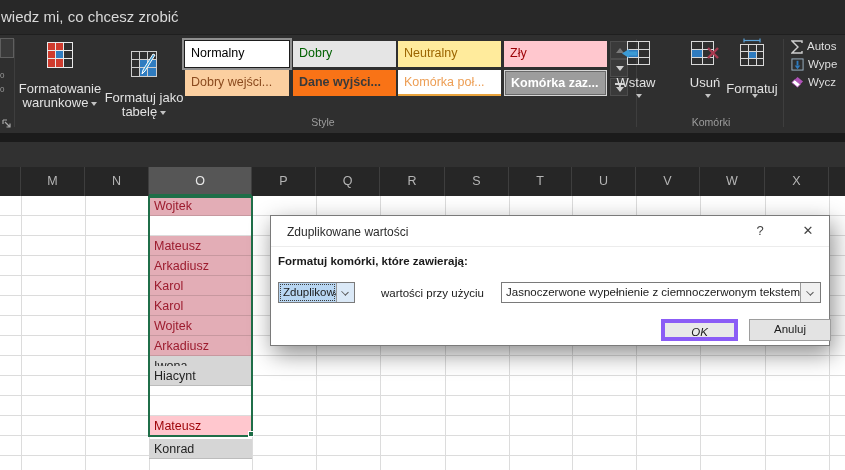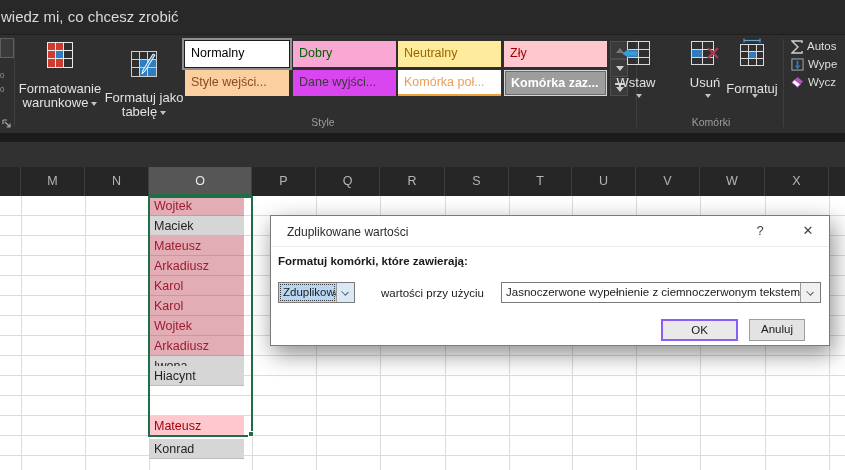--- a/index.html
+++ b/index.html
@@ -21,25 +21,25 @@
   .grplabel { font-size:10.5px; color:#9d9d9d; text-align:center; }
 
   .bigbtn { text-align:center; color:#e2e2e2; font-size:13px; line-height:14px; cursor:default; }
   .bigbtn .txt { display:block; }
   .ddarrow { display:inline-block; width:0; height:0; border-left:3px solid transparent;
              border-right:3px solid transparent; border-top:4px solid #c2c2c2; margin-left:3px; vertical-align:middle; }
 
   
   .gitem { height:26px; line-height:25px; font-size:12.5px; padding-left:6px; overflow:hidden; white-space:nowrap; cursor:default; }
   .st-normal  { background:#ffffff; color:#000000; box-shadow:0 0 0 1px #1d1d1d, 0 0 0 3px #8f8f8f; }
-  .st-good    { background:#f9a8d4; color:#006100; }
+  .st-good    { background:#e5e5e5; color:#006100; }
   .st-neutral { background:#ffeb9c; color:#9c6500; }
   .st-bad     { background:#ffc7ce; color:#9c0006; }
   .st-input   { background:#fbcfa0; color:#8a4a1e; }
-  .st-output  { background:#d946ef; color:#3a3a3a; font-weight:normal; }
+  .st-output  { background:#f97316; color:#3a3a3a; font-weight:bold; }
   .st-linked  { background:#ffffff; color:#ed9e54; border-bottom:2px solid #e8a33d; }
   .st-check   { background:#9d9d9d; color:#ffffff; font-weight:bold; border:1px solid #d6d6d6; box-shadow:inset 0 0 0 1px #6a6a6a; }
 
   .gscroll { width:18px; height:18px; background:#3a3a3a; border:1px solid #4d4d4d; position:absolute; left:0; }
   .chev-up, .chev-dn { position:absolute; left:5px; width:0; height:0; border-left:4px solid transparent; border-right:4px solid transparent; }
   .chev-up { top:6px; border-bottom:5px solid #7a7a7a; }
   .chev-dn { top:6px; border-top:5px solid #cfcfcf; }
   .morebar { position:absolute; left:4px; top:4px; width:9px; height:2px; background:#cfcfcf; }
 
   .smallrow { color:#dedede; font-size:11.5px; white-space:nowrap; line-height:16px; }
@@ -52,21 +52,21 @@
   
   .headers { left:0; top:167px; width:845px; height:29px; background:#262626; }
   .hcell { position:absolute; top:0; height:29px; line-height:29px; text-align:center;
            font-size:12.5px; color:#b5b5b5; border-right:1px solid #3e3e3e; cursor:default; }
   .hcell.sel { background:#565656; color:#e9e9e9; border-bottom:2px solid #1f6e48; }
 
   
   .grid { left:0; top:196px; width:845px; height:274px; background:#ffffff;
           background-image:repeating-linear-gradient(to bottom, #ffffff 0px, #ffffff 19px, #dcdcdc 19px, #dcdcdc 20px); }
   .vl { position:absolute; top:0; height:274px; width:1px; background:#dcdcdc; }
-  .ocell { position:absolute; left:149px; width:95px; height:20px; line-height:20px;
+  .ocell { position:absolute; left:149px; width:103px; height:20px; line-height:20px;
            font-size:12.5px; padding-left:5px; border-bottom:1px solid rgba(0,0,0,0.12); cursor:cell; }
   .fmt-dup    { background:#e3adb6; color:#9c1b2e; }
   .fmt-uniq   { background:#d6d6d6; color:#1f1f1f; }
   .fmt-active { background:#ffc7ce; color:#9c0006; }
   .selbox { position:absolute; left:148px; top:0; width:105px; height:241px;
             border:2px solid #1f6e48; pointer-events:none; }
   .fillhandle { position:absolute; left:248px; top:235px; width:6px; height:6px;
                 background:#1f6e48; border:1px solid #ffffff; }
 
   
@@ -82,22 +82,22 @@
   .combo .chevron { position:absolute; left:5px; top:6px; width:6px; height:6px;
                     border-right:1.5px solid #555; border-bottom:1.5px solid #555; transform:rotate(45deg) scale(1,0.8); }
   .combo1 { left:7px; width:77px; }
   .combo1 .ctext { background:#b8d6f2; outline:1px dotted #3b3b3b; outline-offset:-2px; right:18px; }
   .combo1 .carrow { background:#dbe9f7; }
   .combo2 { left:230px; width:320px; }
   .combo2 .carrow { width:20px; }
   .dlg-midtext { position:absolute; left:110px; top:71px; }
   .dlg-btn { position:absolute; top:103px; height:22px; text-align:center; line-height:19px;
              background:#e3e3e3; border:1px solid #9d9d9d; cursor:default; }
-  .dlg-ok { left:390px; width:77px; background:#e9e9e9; border:2px solid #8b5cf6; }
-  .dlg-cancel { left:478px; width:56px; }
+  .dlg-ok { left:390px; width:77px; background:#e9e9e9; border:4px solid #8b5cf6;font-style:italic; }
+  .dlg-cancel { left:478px; width:82px; }
 </style>
 </head>
 <body>
 
 <div class="app">
 
   <div class="abs topbar">
     <span class="abs tellme">wiedz mi, co chcesz zrobić</span>
   </div>
 
@@ -158,21 +158,21 @@
       <span class="abs txt" style="left:0;top:42px;width:80px;">Formatuj jako</span>
       <span class="abs" style="left:0;top:56px;width:80px;">
         <span>tabelę</span><span class="ddarrow"></span>
       </span>
     </div>
 
     <div class="abs gitem st-normal" style="left:185px;top:6px;width:104px;">Normalny</div>
     <div class="abs gitem st-good" style="left:293px;top:6px;width:103px;">Dobry</div>
     <div class="abs gitem st-neutral" style="left:398px;top:6px;width:103px;">Neutralny</div>
     <div class="abs gitem st-bad" style="left:504px;top:6px;width:103px;">Zły</div>
-    <div class="abs gitem st-input" style="left:185px;top:35px;width:104px;">Style wejści...</div>
+    <div class="abs gitem st-input" style="left:185px;top:35px;width:104px;">Dobry wejści...</div>
     <div class="abs gitem st-output" style="left:293px;top:35px;width:103px;">Dane wyjści...</div>
     <div class="abs gitem st-linked" style="left:398px;top:35px;width:103px;">Komórka poł...</div>
     <div class="abs gitem st-check" style="left:504px;top:35px;width:103px;">Komórka zaz...</div>
 
     <div class="abs" style="left:610px;top:6px;width:18px;height:56px;">
       <div class="gscroll" style="top:0;">
           <span class="chev-up"></span>
         </div>
       <div class="gscroll" style="top:18px;">
           <span class="chev-dn"></span>
@@ -298,21 +298,20 @@
     <div class="vl" style="left:380px;"></div>
     <div class="vl" style="left:445px;"></div>
     <div class="vl" style="left:509px;"></div>
     <div class="vl" style="left:572px;"></div>
     <div class="vl" style="left:636px;"></div>
     <div class="vl" style="left:700px;"></div>
     <div class="vl" style="left:765px;"></div>
     <div class="vl" style="left:829px;"></div>
 
     <div class="ocell fmt-dup" style="top:0;">Wojtek</div>
-    <div class="ocell fmt-uniq" style="top:20px;">Maciek</div>
     <div class="ocell fmt-dup" style="top:40px;">Mateusz</div>
     <div class="ocell fmt-dup" style="top:60px;">Arkadiusz</div>
     <div class="ocell fmt-dup" style="top:80px;">Karol</div>
     <div class="ocell fmt-dup" style="top:100px;">Karol</div>
     <div class="ocell fmt-dup" style="top:120px;">Wojtek</div>
     <div class="ocell fmt-dup" style="top:140px;">Arkadiusz</div>
     <div class="ocell fmt-uniq" style="top:160px;">Iwona</div>
     <div class="ocell fmt-uniq" style="top:170px;">Hiacynt</div>
     <div class="ocell fmt-uniq" style="top:200px;margin-top:43px;">Konrad</div>
     <div class="ocell fmt-active" style="top:220px;">Mateusz</div>

